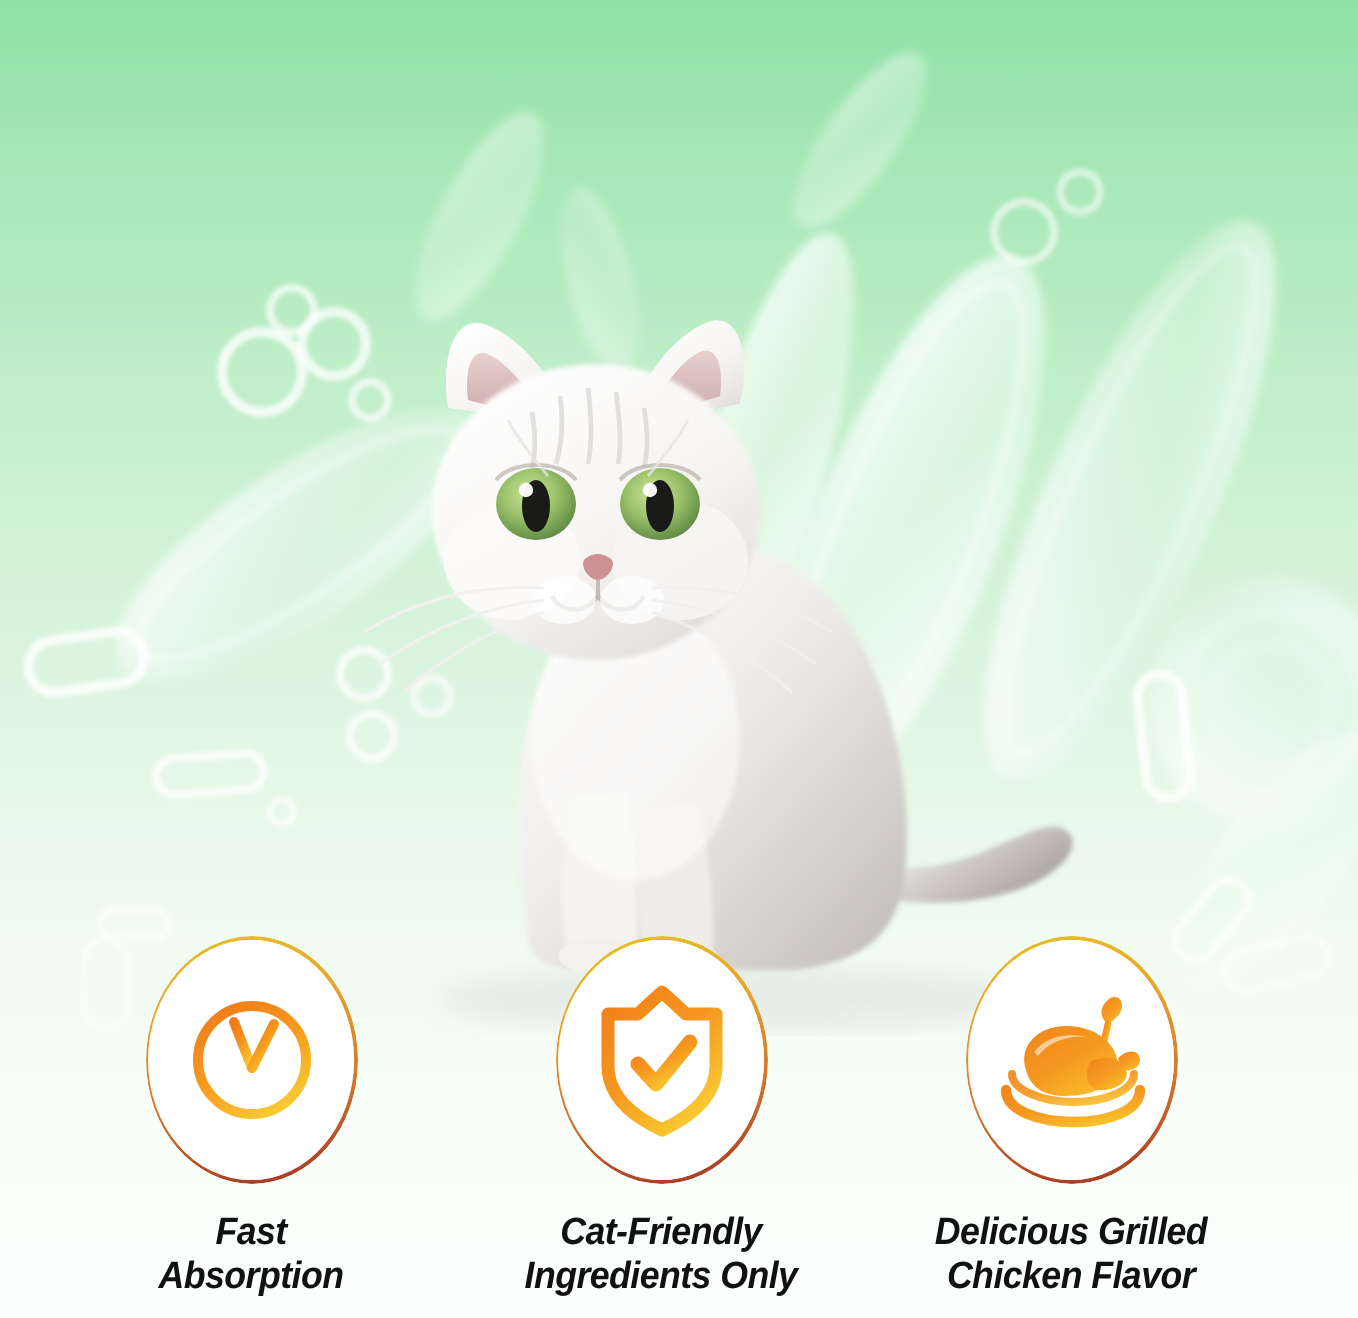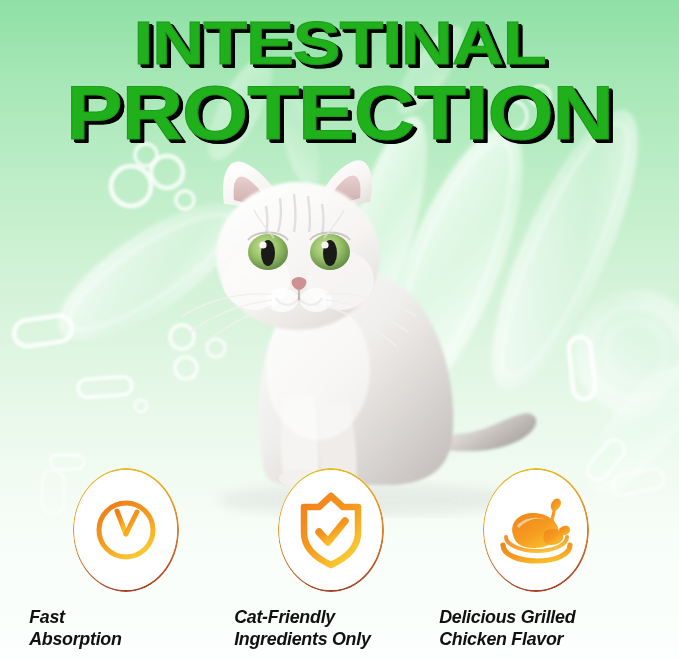--- a/index.html
+++ b/index.html
@@ -45,21 +45,21 @@
   #hl2{font-size:76px;transform:scaleX(1.12);transform-origin:center;margin-top:4px;}
 
   
   #cat{
     position:absolute;left:168px;top:140px;width:380px;height:378px;z-index:4;
   }
 
   
   #badges{position:absolute;left:0;top:468px;width:679px;height:191px;z-index:8;}
   .badge-col{
-    position:absolute;top:0;width:205px;text-align:left;
+    position:absolute;top:0;width:205px;text-align:center;
   }
   .badge-ring{
     position:relative;width:106px;height:124px;margin:0 auto;
     border-radius:50%;
     background:#ffffff;
     box-shadow:0 0 0 1.6px rgba(200,120,40,.0);
   }
   .ring-outer{
     position:absolute;inset:0;border-radius:50%;
     background:linear-gradient(170deg,#E3C227 0%,#E8A32B 30%,#D4772B 62%,#9E3524 100%);
@@ -161,24 +161,20 @@
       </g>
 
       <g filter="url(#soft)" opacity=".55">
         <ellipse cx="240" cy="108" rx="20" ry="58" fill="url(#bgA)" transform="rotate(28 240 108)"></ellipse>
         <ellipse cx="300" cy="140" rx="16" ry="48" fill="url(#bgB)" transform="rotate(-14 300 140)"></ellipse>
         <ellipse cx="430" cy="70" rx="18" ry="52" fill="url(#bgA)" transform="rotate(35 430 70)"></ellipse>
       </g>
     </svg>
   </div>
 
-  <div id="headline">
-    <span class="hl-line" id="hl1">INTESTINAL</span>
-    <span class="hl-line" id="hl2">PROTECTION</span>
-  </div>
 
   <div id="cat">
     <svg width="380" height="378" viewBox="0 0 380 378">
       <defs>
         <linearGradient id="furBody" x1="0" y1="0" x2="1" y2="1">
           <stop offset="0%" stop-color="#FDFCFB"></stop>
           <stop offset="42%" stop-color="#F1EFED"></stop>
           <stop offset="72%" stop-color="#D9D5D2"></stop>
           <stop offset="100%" stop-color="#BFBAB7"></stop>
         </linearGradient>

